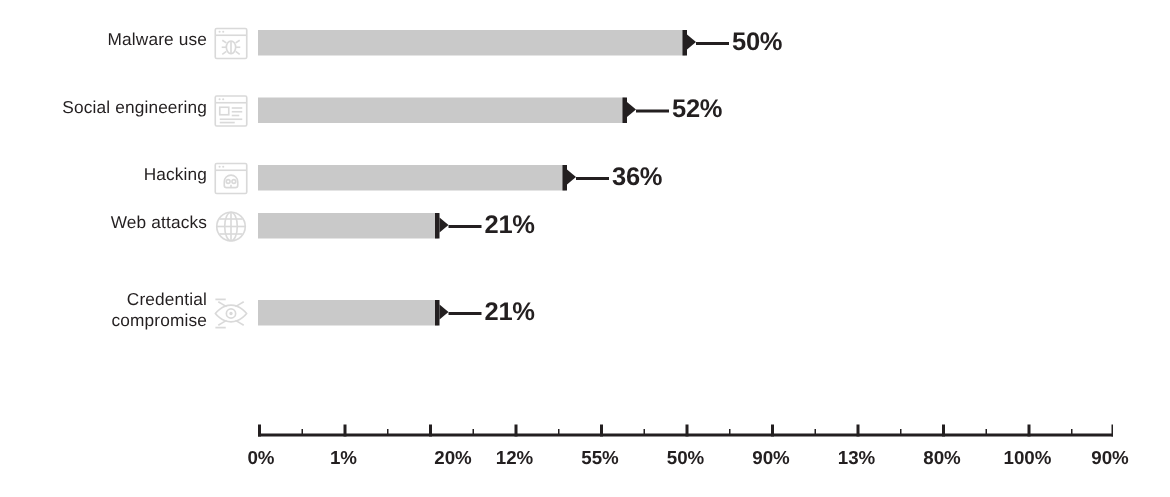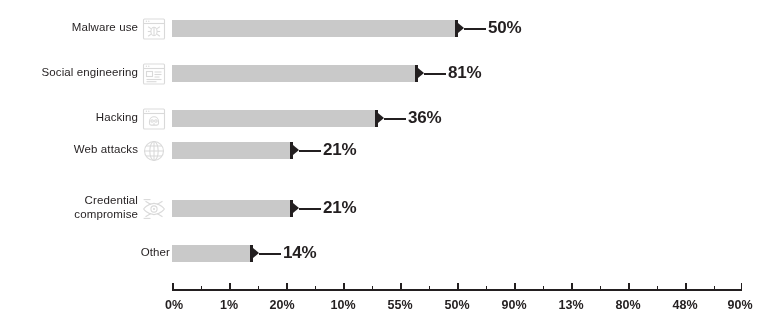--- a/index.html
+++ b/index.html
@@ -187,21 +187,21 @@
       </svg>
     </div>
     <div class="bar-track">
       <div class="bar-fill" style="width:245px"></div>
     </div>
     <div class="marker" style="left:415px">
       <div class="stem"></div>
         <div class="flag"></div>
     </div>
     <div class="leader" style="left:424px; width:22px"></div>
-    <div class="value" style="left:448px">81%</div>
+    <div class="value" style="left:448px">52%</div>
   </div>
 
   <div class="row" style="top:98px">
     <div class="row-label single">Hacking</div>
     <div class="row-icon">
       <svg viewBox="0 0 26 26" fill="none" stroke="#b5b5b5" stroke-width="1.1">
         <rect x="2.5" y="3" width="21" height="20" rx="1"></rect>
         <line x1="2.5" y1="7.5" x2="23.5" y2="7.5"></line>
         <circle cx="5.4" cy="5.2" r="0.7" fill="#b5b5b5" stroke="none"></circle>
         <circle cx="7.8" cy="5.2" r="0.7" fill="#b5b5b5" stroke="none"></circle>
@@ -265,32 +265,20 @@
       <div class="bar-fill" style="width:120px"></div>
     </div>
     <div class="marker" style="left:290px">
       <div class="stem"></div>
         <div class="flag"></div>
     </div>
     <div class="leader" style="left:299px; width:22px"></div>
     <div class="value" style="left:323px">21%</div>
   </div>
 
-  <div class="row" style="top:233px">
-    <div class="row-label single" style="right:610px">Other</div>
-    <div class="bar-track">
-      <div class="bar-fill" style="width:80px"></div>
-    </div>
-    <div class="marker" style="left:250px">
-      <div class="stem"></div>
-        <div class="flag"></div>
-    </div>
-    <div class="leader" style="left:259px; width:22px"></div>
-    <div class="value" style="left:283px">14%</div>
-  </div>
 
   <div class="axis">
     <div class="tick major" style="left:0px"></div>
     <div class="tick minor" style="left:28.5px"></div>
     <div class="tick major" style="left:57px"></div>
     <div class="tick minor" style="left:85.5px"></div>
     <div class="tick major" style="left:114px"></div>
     <div class="tick minor" style="left:142.5px"></div>
     <div class="tick major" style="left:171px"></div>
     <div class="tick minor" style="left:199.5px"></div>
@@ -304,23 +292,23 @@
     <div class="tick minor" style="left:427.5px"></div>
     <div class="tick major" style="left:456px"></div>
     <div class="tick minor" style="left:484.5px"></div>
     <div class="tick major" style="left:513px"></div>
     <div class="tick minor" style="left:541.5px"></div>
     <div class="tick major" style="left:568.5px"></div>
   </div>
 
   <div class="axis-label" style="left:174px">0%</div>
   <div class="axis-label" style="left:229px">1%</div>
-  <div class="axis-label" style="left:282px">20%</div>
-  <div class="axis-label" style="left:343px">10%</div>
+  <div class="axis-label" style="left:302px">20%</div>
+  <div class="axis-label" style="left:343px">12%</div>
   <div class="axis-label" style="left:400px">55%</div>
   <div class="axis-label" style="left:457px">50%</div>
   <div class="axis-label" style="left:514px">90%</div>
   <div class="axis-label" style="left:571px">13%</div>
   <div class="axis-label" style="left:628px">80%</div>
-  <div class="axis-label" style="left:685px">48%</div>
+  <div class="axis-label" style="left:685px">100%</div>
   <div class="axis-label" style="left:740px">90%</div>
 
 </div>
 
 </body></html>

